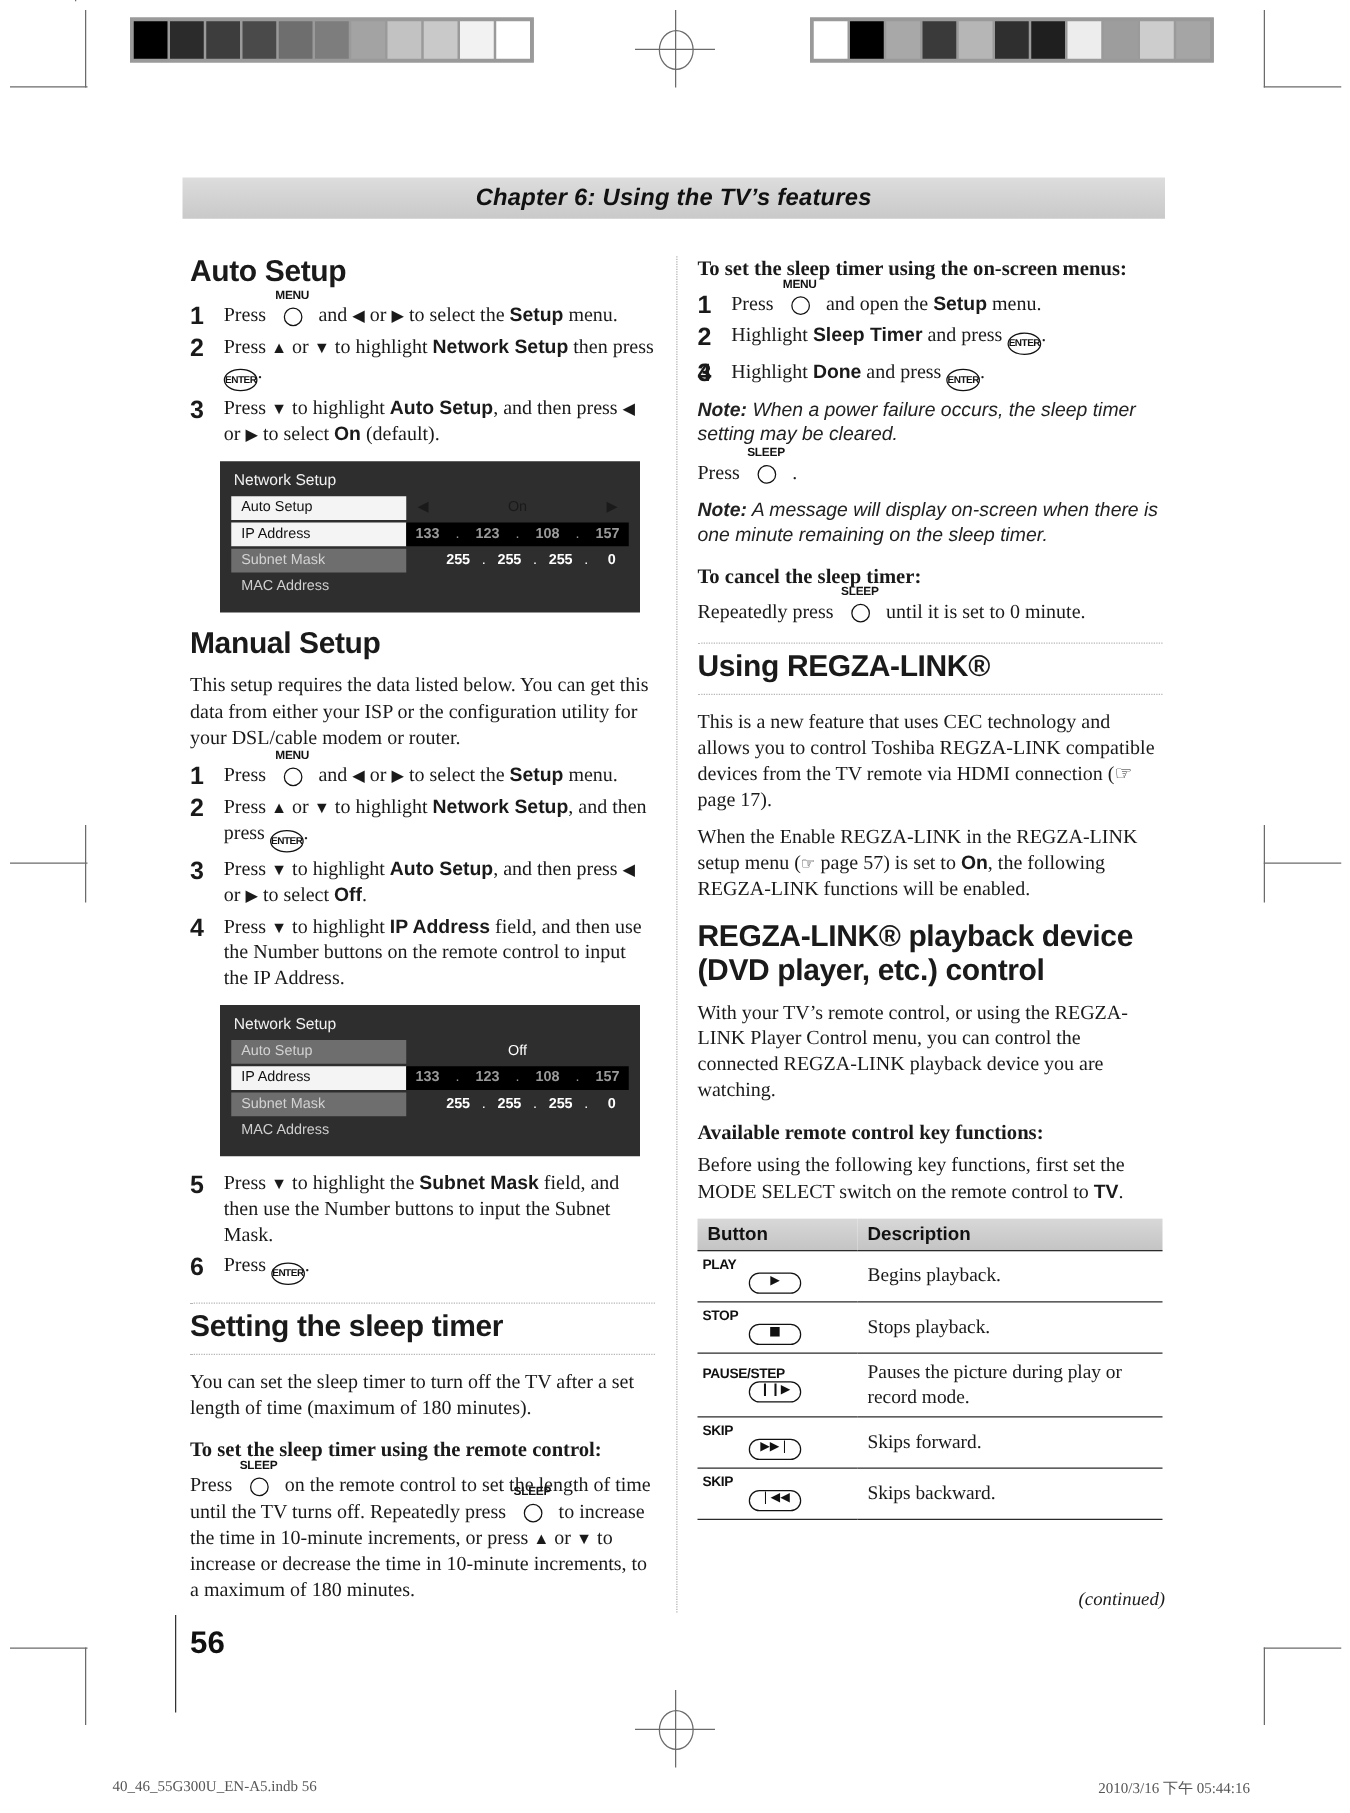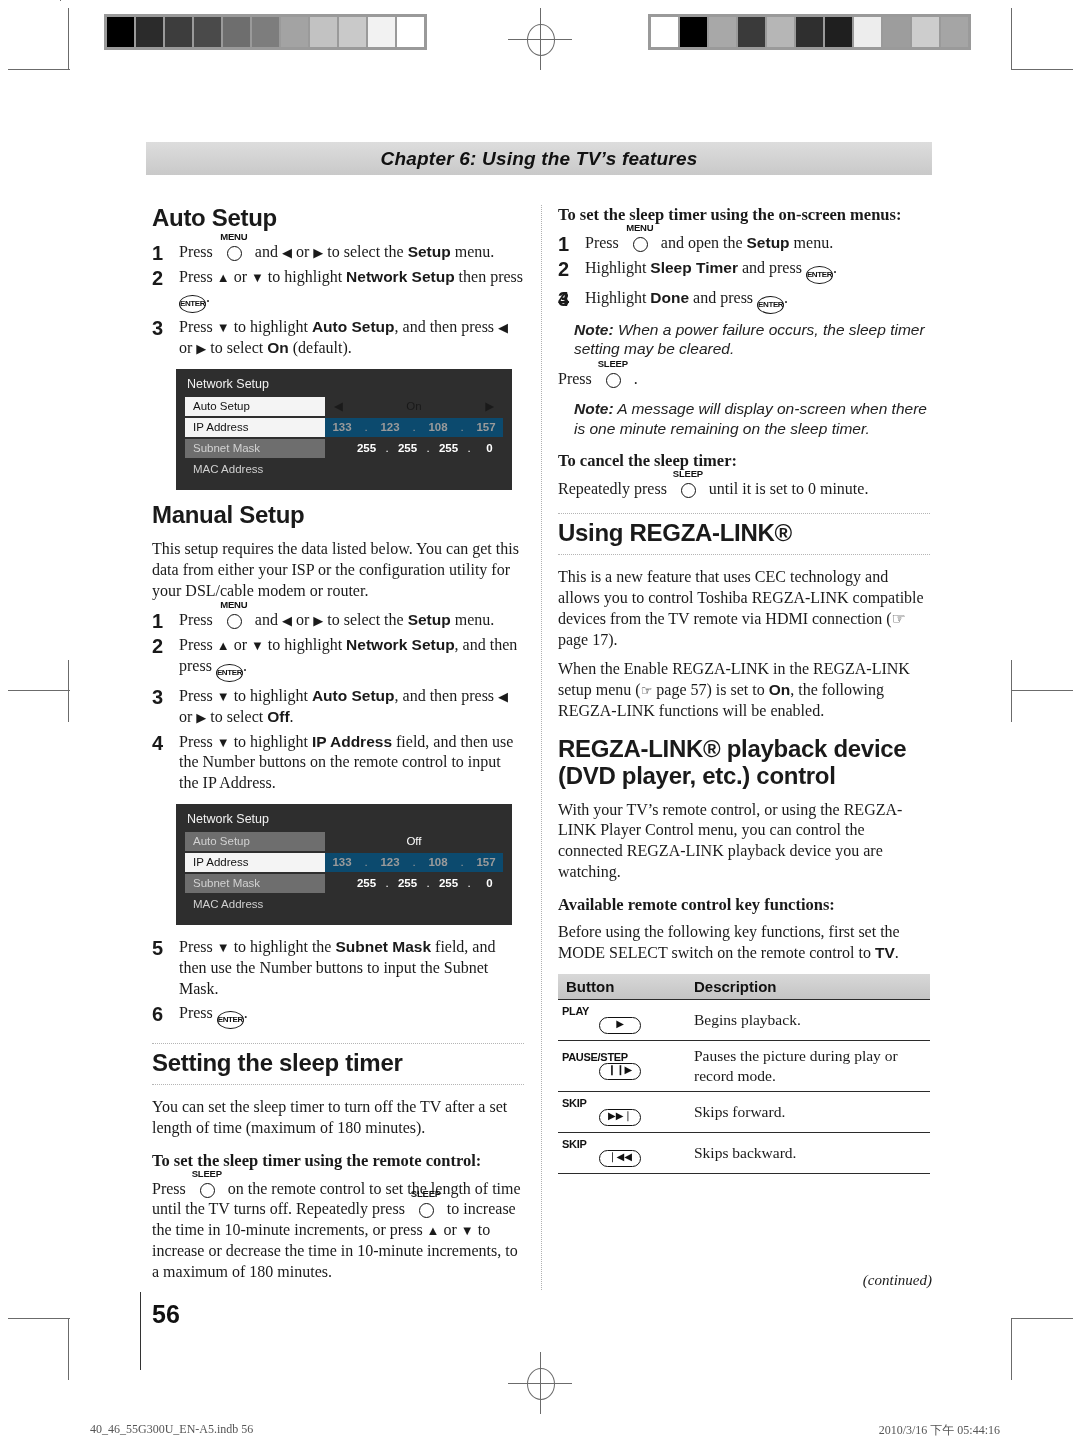--- a/index.html
+++ b/index.html
@@ -44,21 +44,21 @@
 
   p.body{font-size:16px;line-height:1.30;margin:0 0 9px 0;}
 
   ol.steps{list-style:none;margin:0 0 6px 0;padding:0;}
   ol.steps li{position:relative;padding-left:27px;margin-bottom:4px;
       font-size:16px;line-height:1.30;}
   ol.steps li .num{position:absolute;left:0;top:-2px;
       font-family:"Liberation Sans",sans-serif;font-weight:bold;font-size:20px;}
 
   b.ui{font-family:"Liberation Sans",sans-serif;font-weight:bold;font-size:15.5px;}
-  .note{font-size:15.5px;line-height:1.28;margin:6px 0 10px 16px;font-style:italic;
+  .note{font-size:15.5px;line-height:1.28;margin:6px 0 10px 0;font-style:italic;
       font-family:"Liberation Sans",sans-serif;color:#222;}
   .note b{font-style:italic;font-weight:bold;}
 
   
   .keybtn{display:inline-block;position:relative;vertical-align:-2px;
       width:34px;height:17px;}
   .keybtn .lbl{position:absolute;top:-10px;left:0;width:100%;text-align:center;
       font-family:"Liberation Sans",sans-serif;font-weight:bold;font-size:9.5px;
       letter-spacing:-.2px;color:#111;line-height:1;}
   .keybtn .circ{position:absolute;left:50%;top:4px;margin-left:-7px;
@@ -75,21 +75,21 @@
        background:#2e2e2e;padding:7px 9px 9px 9px;
        font-family:"Liberation Sans",sans-serif;}
   .osd .ttl{color:#f2f2f2;font-size:12.5px;margin:1px 0 6px 2px;}
   .osd .row{display:flex;align-items:center;height:19px;margin-bottom:2px;font-size:11.5px;}
   .osd .lab{width:140px;padding-left:8px;box-sizing:border-box;height:19px;
       line-height:19px;}
   .osd .val{flex:1;height:19px;line-height:19px;display:flex;align-items:center;}
   .osd .lab.hl{background:#f4f4f4;color:#111;}
   .osd .lab.mid{background:#6e6e6e;color:#d2d2d2;}
   .osd .lab.plain{background:transparent;color:#cfcfcf;}
-  .osd .val.hlw{background:#0c4a6e;color:#9a9a9a;}
+  .osd .val.hlw{background:#000000;color:#9a9a9a;}
   .osd .val.dark{color:#fff;padding-left:28px;}
   .osd .onrow{justify-content:space-between;padding:0 9px;box-sizing:border-box;}
   .osd .onrow .mid{flex:1;text-align:center;}
   .osd .ip{display:flex;width:100%;}
   .osd .ip span.o{flex:1;text-align:center;font-weight:bold;}
   .osd .ip span.d{width:14px;text-align:center;}
 
   
   table.btns{width:372px;border-collapse:collapse;margin-top:10px;}
   table.btns th{background:linear-gradient(#d8d8d8,#c4c4c4);
@@ -342,20 +342,27 @@
       <tbody id="btn-body">
           <tr>
             <td class="c1">
               <span class="pillname">PLAY</span>
               <span class="pill">▶</span>
             </td>
             <td>Begins playback.</td>
           </tr>
           <tr>
             <td class="c1">
+              <span class="pillname">STOP</span>
+              <span class="pill">■</span>
+            </td>
+            <td>Stops playback.</td>
+          </tr>
+          <tr>
+            <td class="c1">
               <span class="pillname">PAUSE/STEP</span>
               <span class="pill">❙❙▶</span>
             </td>
             <td>Pauses the picture during play or record mode.</td>
           </tr>
           <tr>
             <td class="c1">
               <span class="pillname">SKIP</span>
               <span class="pill">▶▶❘</span>
             </td>

